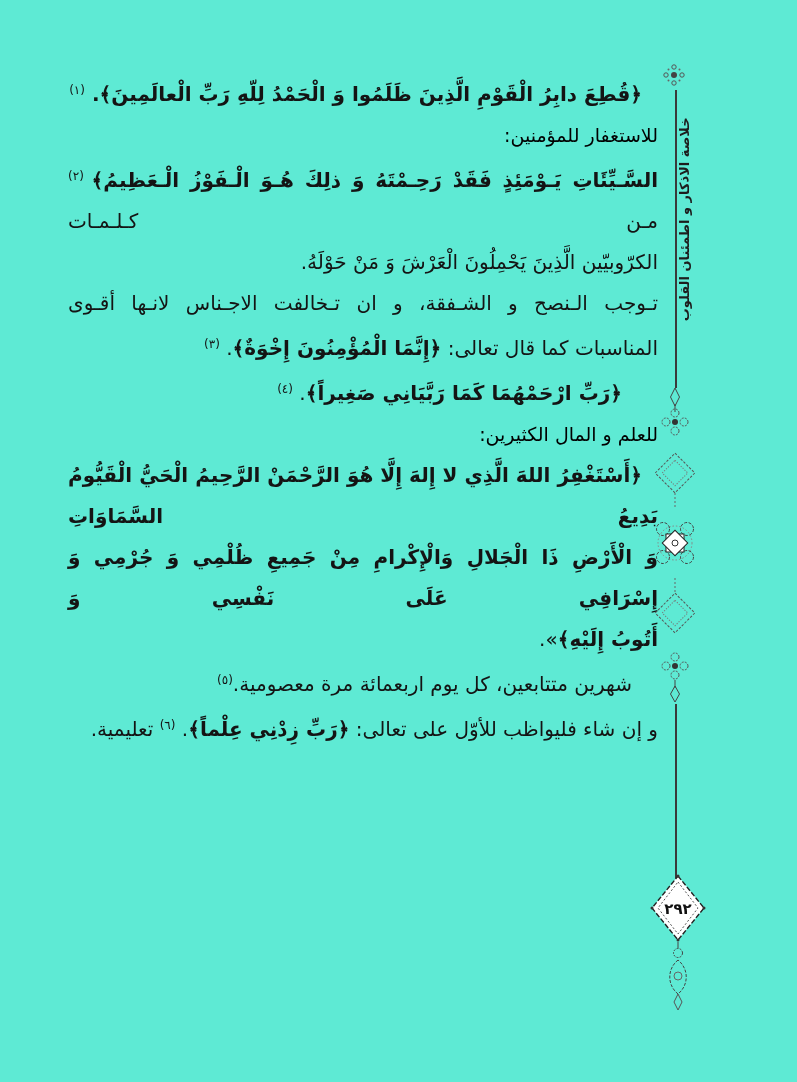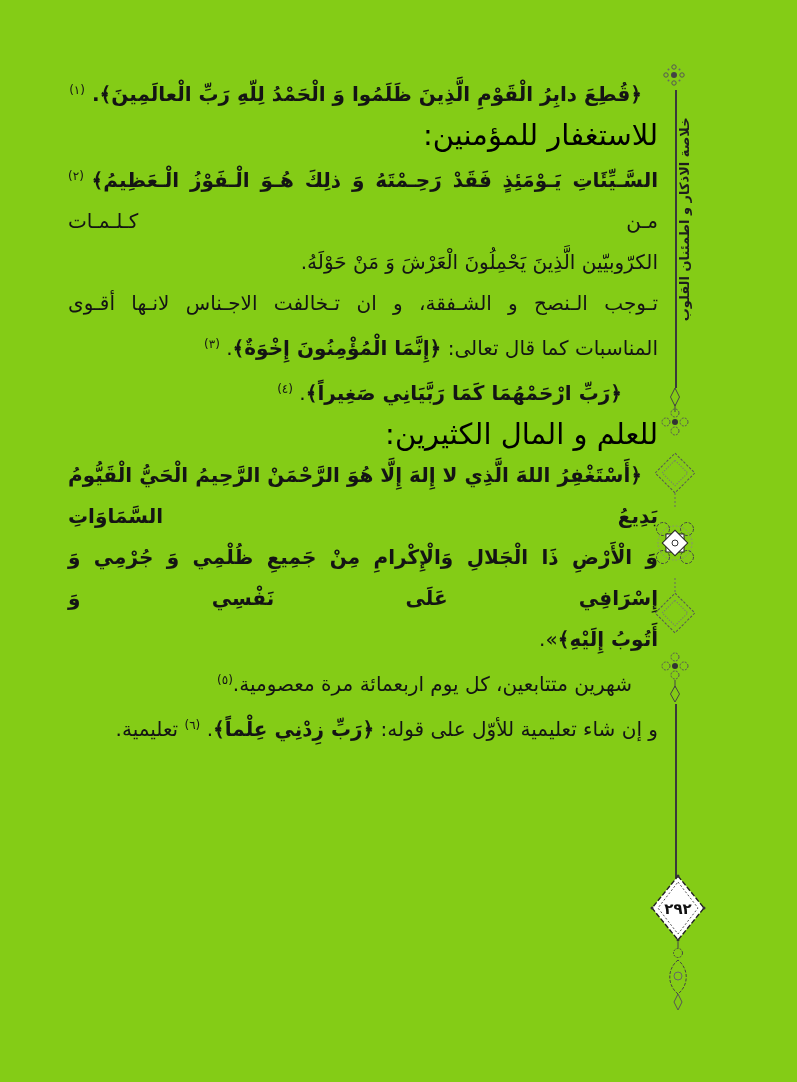--- a/index.html
+++ b/index.html
@@ -1,27 +1,27 @@
 <!DOCTYPE html>
 <html lang="ar" dir="rtl"><head>
 <meta charset="utf-8">
 <style>
   html,body{margin:0;padding:0;background:#ffffff;}
   .page{
-    position:relative;width:797px;height:1082px;background:#84cc16;overflow:hidden;
+    position:relative;width:797px;height:1082px;background:#5eead4;overflow:hidden;
     font-family:"DejaVu Sans",sans-serif;color:#111;direction:rtl;
   }
   
   .text-block{
     position:absolute;top:70px;left:68px;width:590px;direction:rtl;
   }
   .line{font-size:20px;line-height:41px;white-space:normal;color:#141414;}
   .l-right{text-align:right;}
   .l-just{text-align:justify;text-align-last:justify;}
-  .l-heading{font-weight:bold;font-size:29px;color:#000;letter-spacing:0.5px;}
+  .l-heading{font-weight:bold;font-size:19px;color:#000;letter-spacing:0.5px;}
   .ind1{text-indent:16px;}
   .ind2{text-indent:26px;}
   .ind3{text-indent:36px;}
   .run-verse{font-weight:bold;}
   .run-plain{font-weight:normal;}
   .run-sup{font-size:12px;vertical-align:7px;font-weight:normal;}
   
   .side-rule{position:absolute;width:2px;background:#3a3a3a;}
   .side-title{
     position:absolute;left:600px;top:194px;width:175px;height:22px;
@@ -44,21 +44,21 @@
       <div class="line l-just"><span class="run-verse">السَّـيِّئَاتِ يَـوْمَئِذٍ فَقَدْ رَحِـمْتَهُ وَ ذلِكَ هُـوَ الْـفَوْزُ الْـعَظِيمُ﴾</span><span class="run-sup"> (٢) </span><span class="run-plain">مـن كـلـمـات</span></div>
       <div class="line l-right"><span class="run-plain">الكرّوبيّين </span><span class="run-plain">الَّذِينَ يَحْمِلُونَ الْعَرْشَ وَ مَنْ حَوْلَهُ.</span></div>
       <div class="line l-just"><span class="run-plain">تـوجب الـنصح و الشـفقة، و ان تـخالفت الاجـناس لانـها أقـوى</span></div>
       <div class="line l-right"><span class="run-plain">المناسبات كما قال تعالى: </span><span class="run-verse">﴿إِنَّمَا الْمُؤْمِنُونَ إِخْوَةٌ﴾</span><span class="run-plain">. </span><span class="run-sup">(٣)</span></div>
       <div class="line l-right ind3"><span class="run-verse">﴿رَبِّ ارْحَمْهُمَا كَمَا رَبَّيَانِي صَغِيراً﴾</span><span class="run-plain">. </span><span class="run-sup">(٤)</span></div>
       <div class="line l-right l-heading"><span class="run-plain">للعلم و المال الكثيرين:</span></div>
       <div class="line l-just ind1"><span class="run-verse">﴿أَسْتَغْفِرُ اللهَ الَّذِي لا إِلهَ إِلَّا هُوَ الرَّحْمَنْ الرَّحِيمُ الْحَيُّ الْقَيُّومُ بَدِيعُ السَّمَاوَاتِ</span></div>
       <div class="line l-just"><span class="run-verse">وَ الْأَرْضِ ذَا الْجَلالِ وَالْإِكْرامِ مِنْ جَمِيعِ ظُلْمِي وَ جُرْمِي وَ إِسْرَافِي عَلَى نَفْسِي وَ</span></div>
       <div class="line l-right"><span class="run-verse">أَتُوبُ إِلَيْهِ﴾</span><span class="run-plain">».</span></div>
       <div class="line l-right ind2"><span class="run-plain">شهرين متتابعين، كل يوم اربعمائة مرة معصومية.</span><span class="run-sup">(٥)</span></div>
-      <div class="line l-right"><span class="run-plain">و إن شاء تعليمية للأوّل على قوله: </span><span class="run-verse">﴿رَبِّ زِدْنِي عِلْماً﴾</span><span class="run-plain">. </span><span class="run-sup">(٦)</span><span class="run-plain"> تعليمية.</span></div>
+      <div class="line l-right"><span class="run-plain">و إن شاء فليواظب للأوّل على تعالى: </span><span class="run-verse">﴿رَبِّ زِدْنِي عِلْماً﴾</span><span class="run-plain">. </span><span class="run-sup">(٦)</span><span class="run-plain"> تعليمية.</span></div>
 
   </div>
 
   <svg class="orn" style="left:661px;top:62px;" width="26" height="26" viewBox="0 0 26 26">
     <circle cx="13" cy="13" r="3" fill="#444"></circle>
     <circle cx="13" cy="5" r="2.2" fill="none" stroke="#555"></circle>
     <circle cx="13" cy="21" r="2.2" fill="none" stroke="#555"></circle>
     <circle cx="5" cy="13" r="2.2" fill="none" stroke="#555"></circle>
     <circle cx="21" cy="13" r="2.2" fill="none" stroke="#555"></circle>
     <circle cx="7.5" cy="7.5" r="1" fill="#666"></circle>

